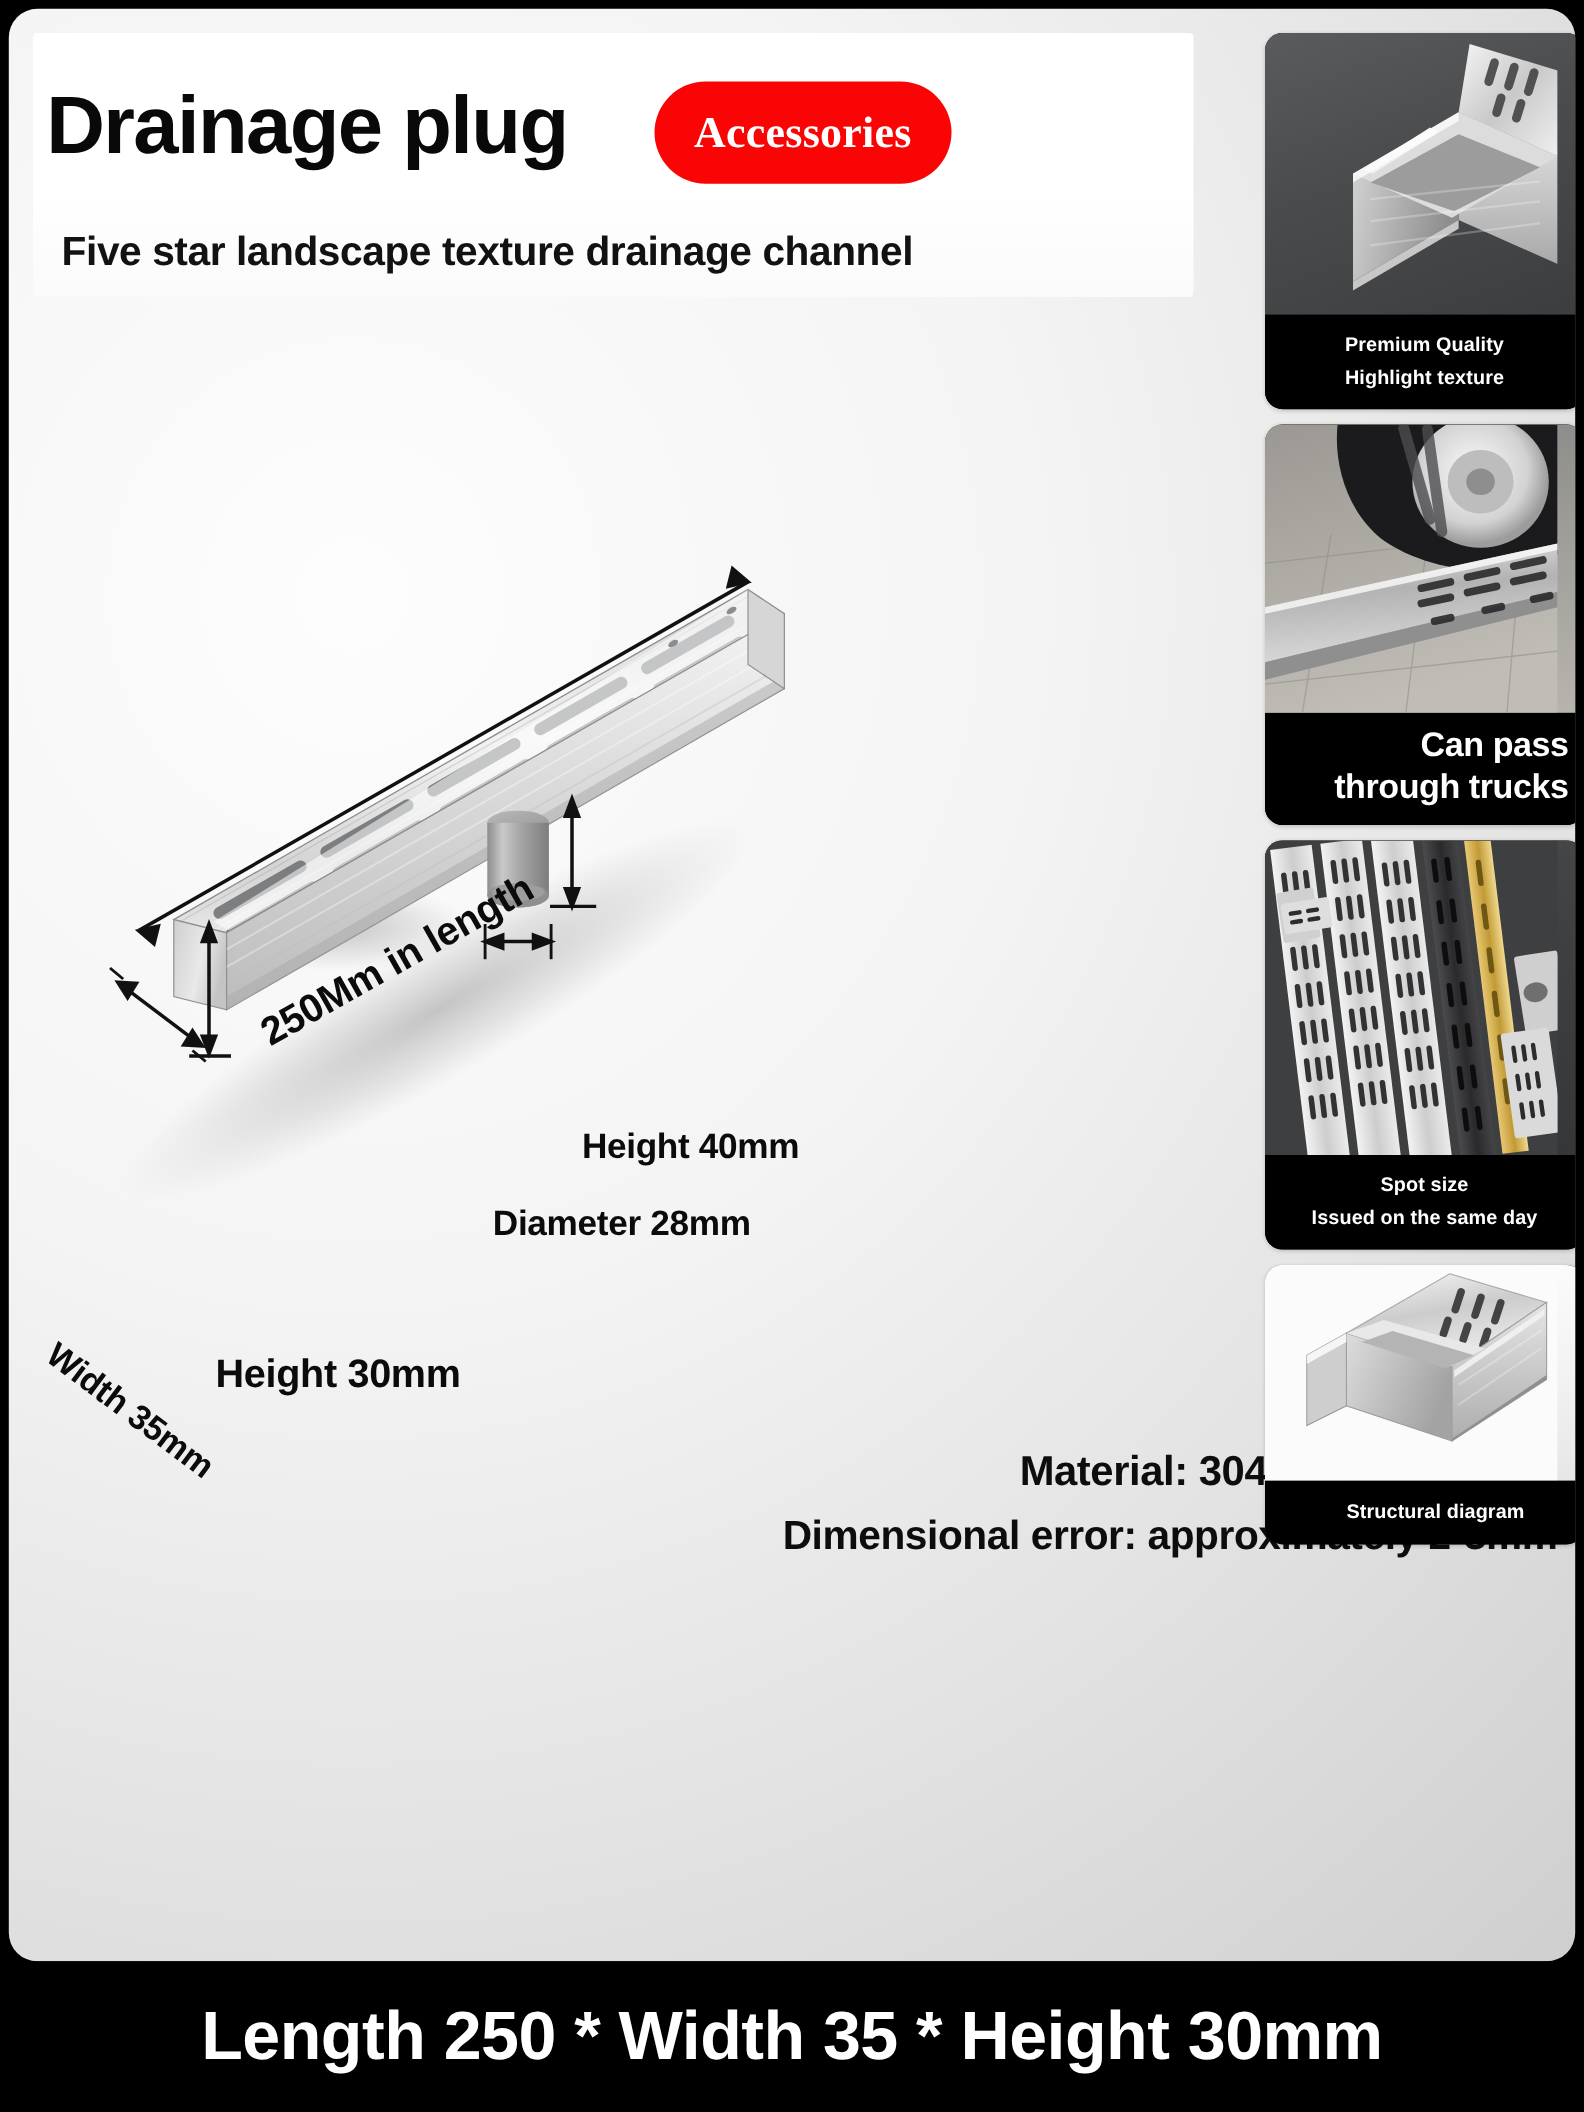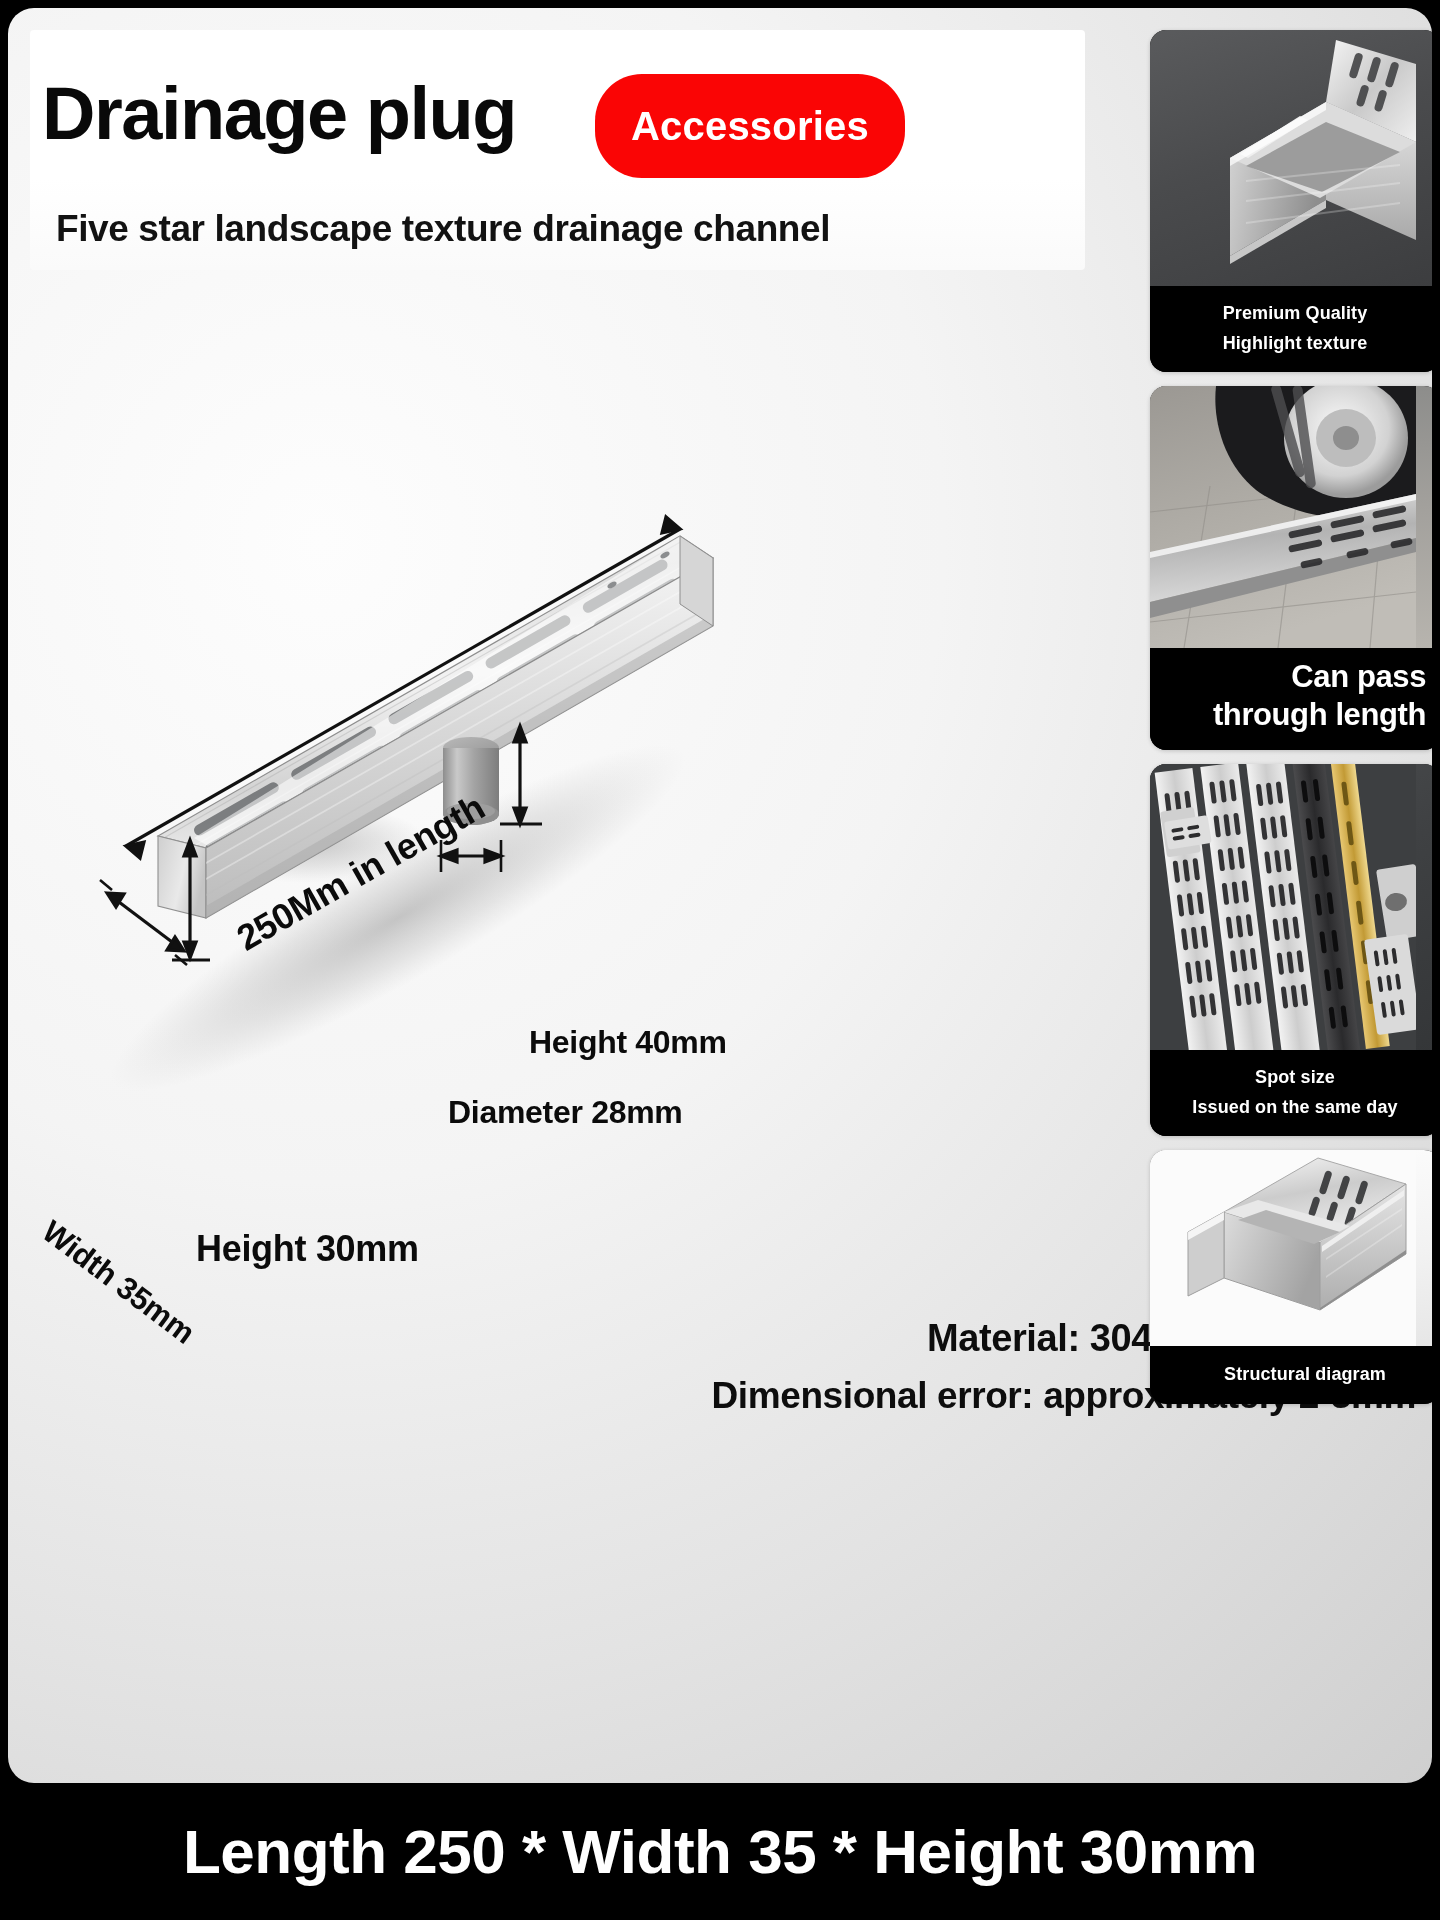--- a/index.html
+++ b/index.html
@@ -33,25 +33,26 @@
   .title-row{
     position:absolute; left:12px; top:38px; height:92px;
     display:flex; align-items:center;
   }
   .title{
     font-size:74px; font-weight:700; color:#090909;
     letter-spacing:-1.5px; line-height:92px; white-space:nowrap;
   }
   .badge{
     position:absolute; left:565px; top:44px;
-    height:104px; padding:0 36px;
+    height:93px; padding:0 36px;
     display:flex; align-items:center; justify-content:center;
     background:#fa0505; border-radius:47px;
     color:#fff; font-size:40px; font-weight:700; white-space:nowrap;
     letter-spacing:.2px;
+    font-family:Liberation Serif, serif;
   }
   .subtitle{
     position:absolute; left:26px; top:178px;
     font-size:37px; font-weight:700; color:#121212; white-space:nowrap;
     letter-spacing:-.4px;
   }
 
   
   .product-area{
     position:absolute; left:0; top:250px; width:880px; height:1180px;
@@ -375,21 +376,21 @@
               <rect x="222" y="126" width="34" height="7" rx="3.5" transform="rotate(-12 222 126)"></rect>
               <rect x="222" y="140" width="34" height="7" rx="3.5" transform="rotate(-12 222 140)"></rect>
               <rect x="150" y="176" width="22" height="7" rx="3.5" transform="rotate(-12 150 176)"></rect>
               <rect x="196" y="166" width="22" height="7" rx="3.5" transform="rotate(-12 196 166)"></rect>
               <rect x="240" y="156" width="22" height="7" rx="3.5" transform="rotate(-12 240 156)"></rect>
             </g>
           </svg>
         </div>
         <div class="cap big">
           <div class="cap-line">Can pass</div>
-          <div class="cap-line">through length</div>
+          <div class="cap-line">through trucks</div>
         </div>
       </div>
 
       <div class="card">
         <div class="photo ph3">
           <svg viewBox="0 0 266 286" width="266" height="286">
             <defs>
               <linearGradient id="gsteel" x1="0" y1="0" x2="1" y2="0">
                 <stop offset="0" stop-color="#f3f3f3"></stop>
                   <stop offset="0.5" stop-color="#cdcdcd"></stop>

